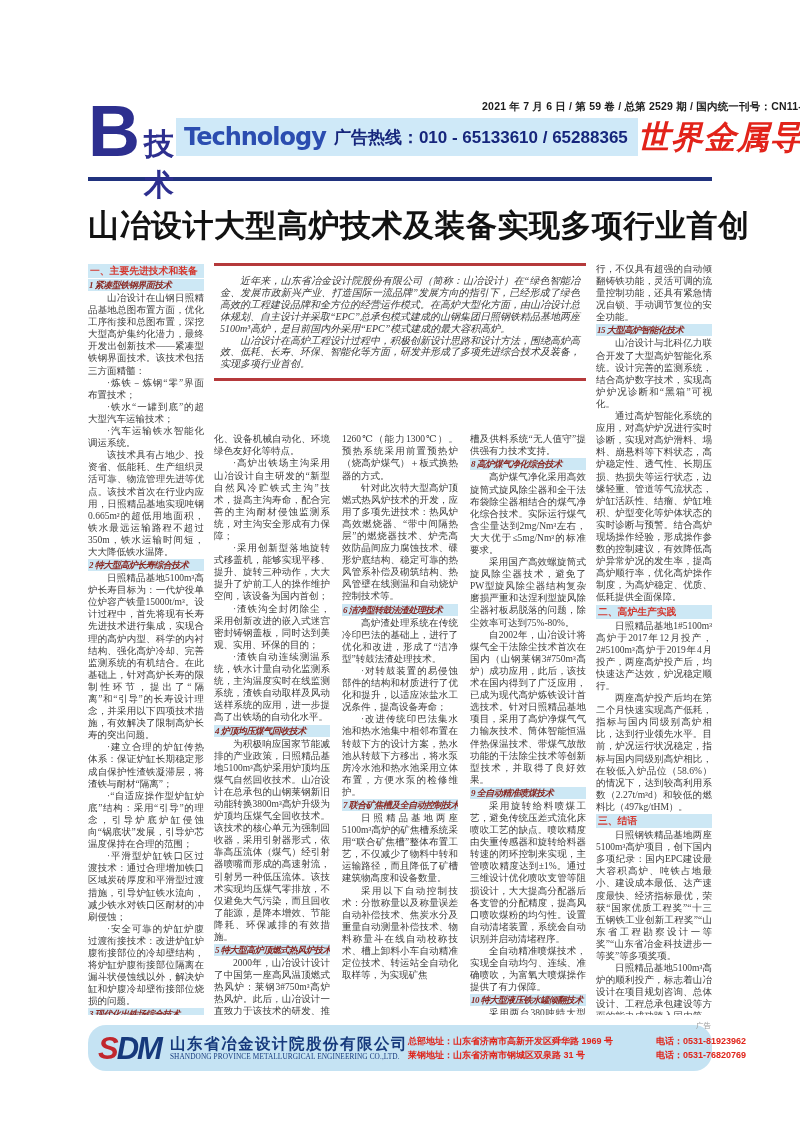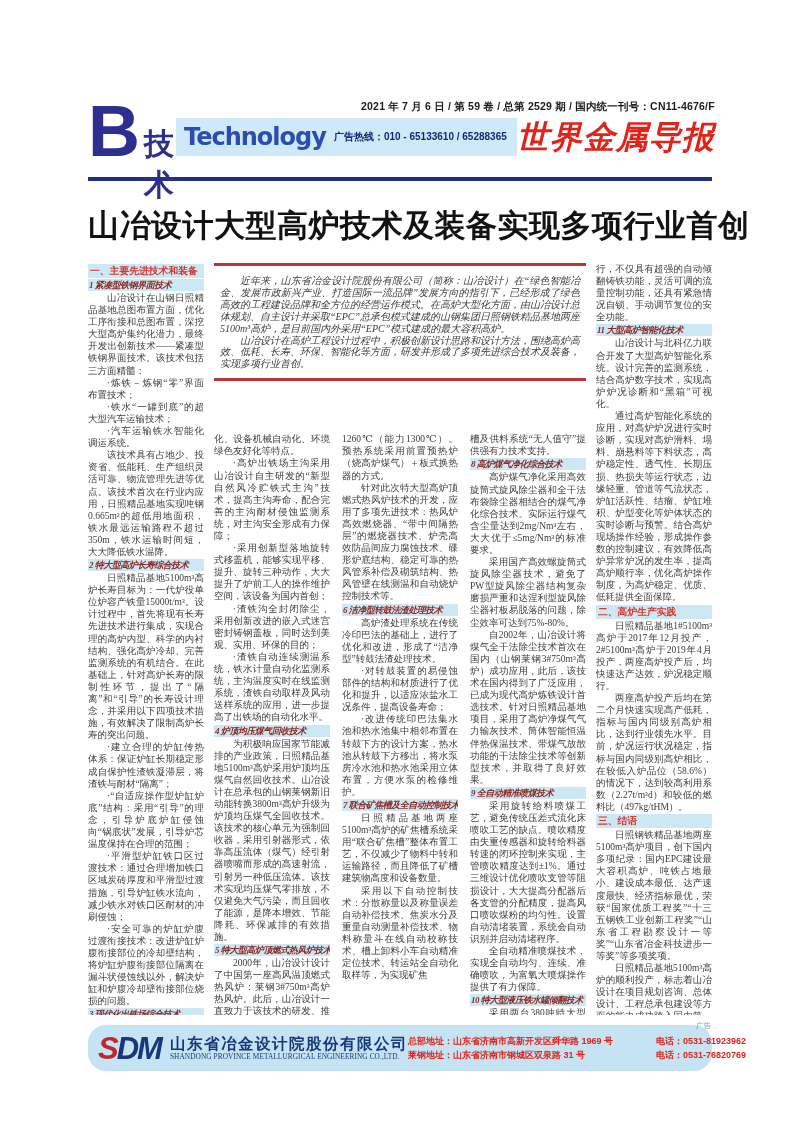--- a/index.html
+++ b/index.html
@@ -13,21 +13,21 @@
   
   .hdr{margin-top:100px;display:flex;height:70px;}
   .hdr-left{width:170px;display:flex;align-items:flex-start;}
   .b-letter{font-family:"Liberation Sans",sans-serif;font-weight:bold;font-size:72px;line-height:62px;color:var(--brand-blue);letter-spacing:-2px;}
   .b-name{font-family:"Liberation Sans",sans-serif;font-weight:bold;font-size:30px;color:var(--brand-blue);margin:24px 0 0 6px;letter-spacing:2px;}
   .hdr-right{flex:1;display:flex;flex-direction:column;}
   .issue-line{text-align:right;font-family:"Liberation Sans",sans-serif;font-size:10.5px;font-weight:bold;color:#1c1c1c;margin-bottom:4px;letter-spacing:0.2px;}
   .hdr-row{display:flex;align-items:center;}
   .tech-bar{background:var(--bar-blue-bg);display:flex;align-items:center;gap:8px;padding:5px 10px 5px 8px;height:28px;}
   .tech-word{font-family:"DejaVu Sans",sans-serif;font-weight:bold;font-size:24px;color:#2b4db0;letter-spacing:-1px;line-height:1;}
-  .hotline{font-family:"Liberation Sans",sans-serif;font-size:10px;font-weight:bold;color:#16267c;white-space:nowrap;}
+  .hotline{font-family:"Liberation Sans",sans-serif;font-size:17px;font-weight:bold;color:#16267c;white-space:nowrap;}
   .masthead{margin-left:auto;font-size:32px;font-weight:bold;font-style:italic;color:var(--masthead-red);white-space:nowrap;letter-spacing:1px;line-height:1;}
   .navy-rule{height:4px;background:var(--rule-navy);margin-top:7px;}
 
   
   .headline{text-align:center;font-size:31px;font-weight:bold;color:#121212;margin:24px 0 16px;letter-spacing:0.5px;white-space:nowrap;}
 
   
   .body-row{display:flex;justify-content:space-between;height:752px;overflow:hidden;}
   .col{width:116px;overflow:hidden;font-size:9.5px;line-height:12.1px;color:#3b3b3b;text-align:justify;}
   .mid{width:372px;display:flex;flex-direction:column;gap:44px;}
@@ -138,21 +138,21 @@
             <div class="blk blk-h2">9 全自动精准喷煤技术</div>
             <div class="blk blk-p">采用旋转给料喷煤工艺，避免传统压差式流化床喷吹工艺的缺点。喷吹精度由失重传感器和旋转给料器转速的闭环控制来实现，主管喷吹精度达到±1%。通过三维设计优化喷吹支管等阻损设计，大大提高分配器后各支管的分配精度，提高风口喷吹煤粉的均匀性。设置自动清堵装置，系统会自动识别并启动清堵程序。</div>
             <div class="blk blk-p">全自动精准喷煤技术，实现全自动均匀、连续、准确喷吹，为富氧大喷煤操作提供了有力保障。</div>
             <div class="blk blk-h2">10 特大型液压铁水罐倾翻技术</div>
             <div class="blk blk-p">采用两台380吨特大型液压倾翻装置，该装置是目前国内铸铁系统应用的最大的液压倾翻装置，填补了国内空白。</div>
           </div>
       </div>
     </div>
     <div class="col">
         <div class="blk blk-pc">行，不仅具有超强的自动倾翻铸铁功能，灵活可调的流量控制功能，还具有紧急情况自锁、手动调节复位的安全功能。</div>
-        <div class="blk blk-h2">11 大型高炉智能化技术</div>
+        <div class="blk blk-h2">15 大型高炉智能化技术</div>
         <div class="blk blk-p">山冶设计与北科亿力联合开发了大型高炉智能化系统。设计完善的监测系统，结合高炉数字技术，实现高炉炉况诊断和“黑箱”可视化。</div>
         <div class="blk blk-p">通过高炉智能化系统的应用，对高炉炉况进行实时诊断，实现对高炉滑料、塌料、崩悬料等下料状态，高炉稳定性、透气性、长期压损、热损失等运行状态，边缘轻重、管道等气流状态，炉缸活跃性、结瘤、炉缸堆积、炉型变化等炉体状态的实时诊断与预警。结合高炉现场操作经验，形成操作参数的控制建议，有效降低高炉异常炉况的发生率，提高高炉顺行率，优化高炉操作制度，为高炉稳定、优质、低耗提供全面保障。</div>
         <div class="blk blk-h1">二、高炉生产实践</div>
         <div class="blk blk-p">日照精品基地1#5100m³高炉于2017年12月投产，2#5100m³高炉于2019年4月投产，两座高炉投产后，均快速达产达效，炉况稳定顺行。</div>
         <div class="blk blk-p">两座高炉投产后均在第二个月快速实现高产低耗，指标与国内同级别高炉相比，达到行业领先水平。目前，炉况运行状况稳定，指标与国内同级别高炉相比，在较低入炉品位（58.6%）的情况下，达到较高利用系数（2.27t/m³d）和较低的燃料比（497kg/tHM）。</div>
         <div class="blk blk-h1">三、结语</div>
         <div class="blk blk-p">日照钢铁精品基地两座5100m³高炉项目，创下国内多项纪录：国内EPC建设最大容积高炉、吨铁占地最小、建设成本最低、达产速度最快、经济指标最优，荣获“国家优质工程奖”“十三五钢铁工业创新工程奖”“山东省工程勘察设计一等奖”“山东省冶金科技进步一等奖”等多项奖项。</div>
         <div class="blk blk-p">日照精品基地5100m³高炉的顺利投产，标志着山冶设计在项目规划咨询、总体设计、工程总承包建设等方面的能力成功跨入国内第一梯队先进行列，为适应钢铁行业规模化、大型化、智能化、高端化的发展奠定了坚实基础。</div>
       </div>
   </div>

